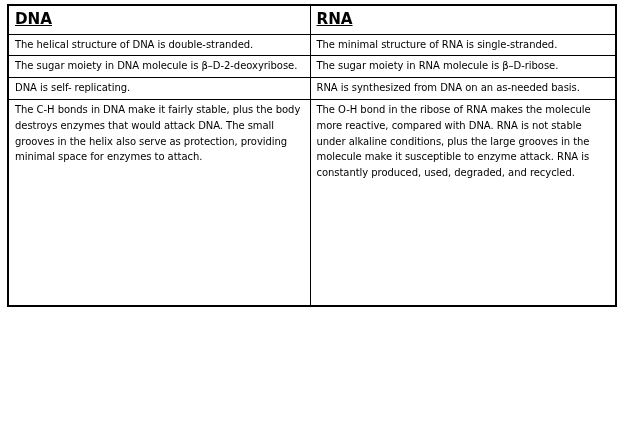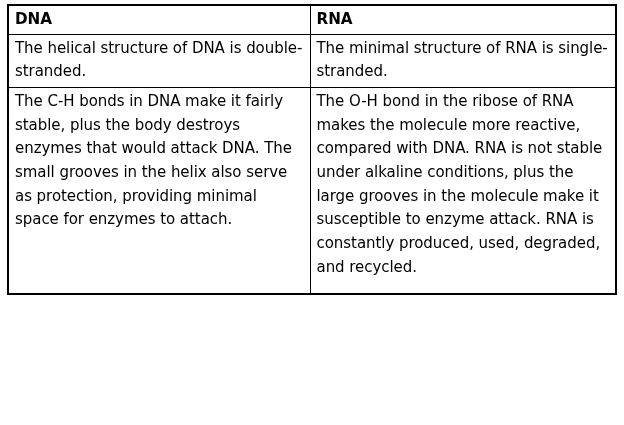--- a/index.html
+++ b/index.html
@@ -28,31 +28,32 @@
   }
   table.compare col.c-left  { width: 302px; }
   table.compare col.c-right { width: 306px; }
 
   table.compare th,
   table.compare td {
     border: 1px solid #000000;
     vertical-align: top;
     text-align: left;
     padding: 2px 5px 3px 6px;
-    font-size: 15px;
+    font-size: 10px;
     line-height: 1.58;
     font-weight: normal;
     letter-spacing: -0.05px;
   }
   table.compare thead th {
     font-weight: bold;
     font-size: 15.2px;
     padding-top: 3px;
     padding-bottom: 4px;
     line-height: 1.35;
+    text-decoration: underline;
   }
   
   table.compare tr.tall-row td {
     height: 200px;
   }
 </style>
 </head>
 <body>
 
 <div class="table-wrap">
@@ -65,19 +66,27 @@
       <tr>
         <th>DNA</th>
         <th>RNA</th>
       </tr>
     </thead>
     <tbody>
       <tr>
         <td>The helical structure of DNA is double-stranded.</td>
         <td>The minimal structure of RNA is single-stranded.</td>
       </tr>
+      <tr>
+        <td>The sugar moiety in DNA molecule is β–D-2-deoxyribose.</td>
+        <td>The sugar moiety in RNA molecule is β–D-ribose.</td>
+      </tr>
+      <tr>
+        <td>DNA is self- replicating.</td>
+        <td>RNA is synthesized from DNA on an as-needed basis.</td>
+      </tr>
       <tr class="tall-row">
         <td>The C-H bonds in DNA make it fairly stable, plus the body destroys enzymes that would attack DNA. The small grooves in the helix also serve as protection, providing minimal space for enzymes to attach.</td>
         <td>The O-H bond in the ribose of RNA makes the molecule more reactive, compared with DNA. RNA is not stable under alkaline conditions, plus the large grooves in the molecule make it susceptible to enzyme attack. RNA is constantly produced, used, degraded, and recycled.</td>
       </tr>
     </tbody>
   </table>
 </div>
 
 </body></html>

